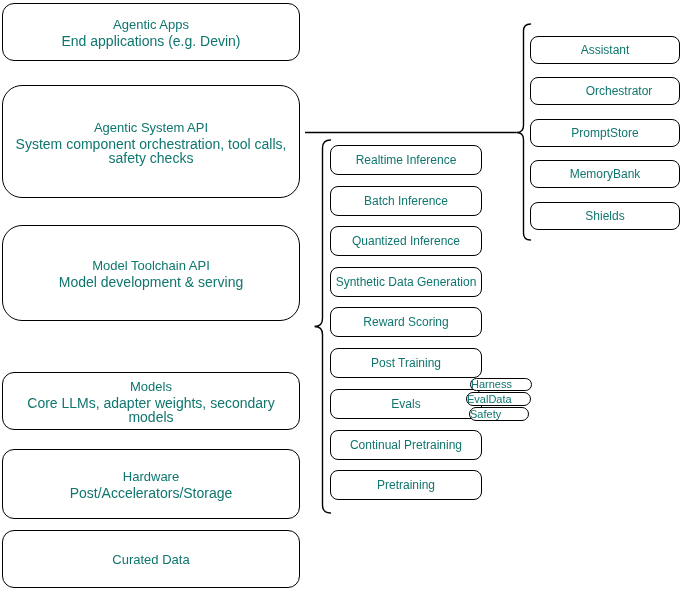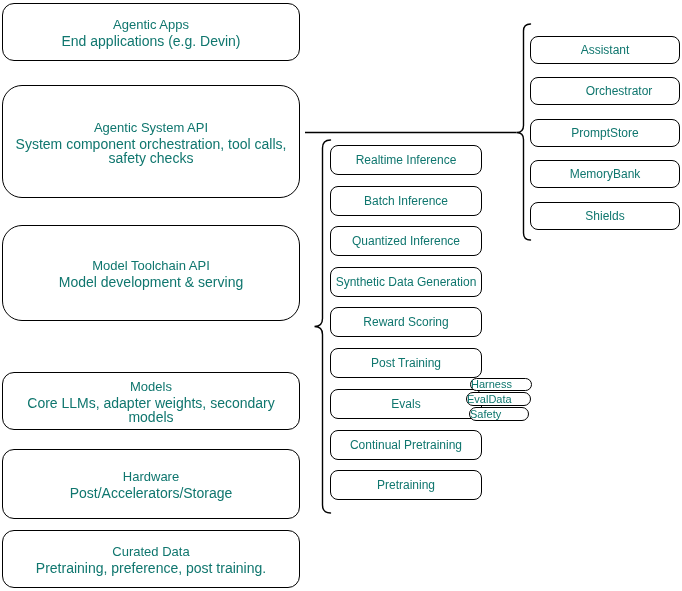--- a/index.html
+++ b/index.html
@@ -91,21 +91,20 @@
     <div class="box-subtitle">Core LLMs, adapter weights, secondary models</div>
   </div>
 
   <div class="node stackbox r12" style="top:449px; height:70px;">
     <div class="box-title">Hardware</div>
     <div class="box-subtitle">Post/Accelerators/Storage</div>
   </div>
 
   <div class="node stackbox r12" style="top:530px; height:58px;">
     <div class="box-title">Curated Data</div>
-    <div class="box-subtitle">Pretraining, preference, post training.</div>
   </div>
 
   <div class="node mbox" style="top:145px;">
     <span>Realtime Inference</span>
   </div>
   <div class="node mbox" style="top:186px;">
     <span>Batch Inference</span>
   </div>
   <div class="node mbox" style="top:226px;">
     <span>Quantized Inference</span>

